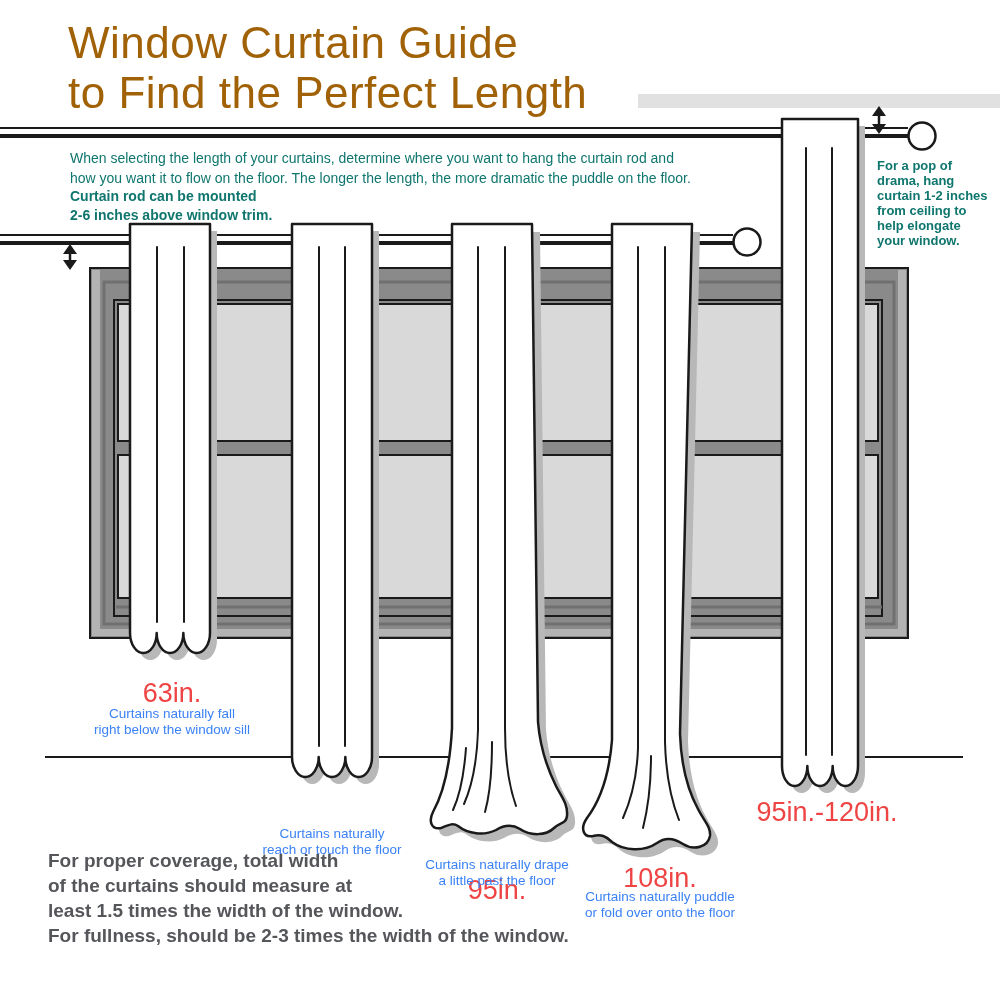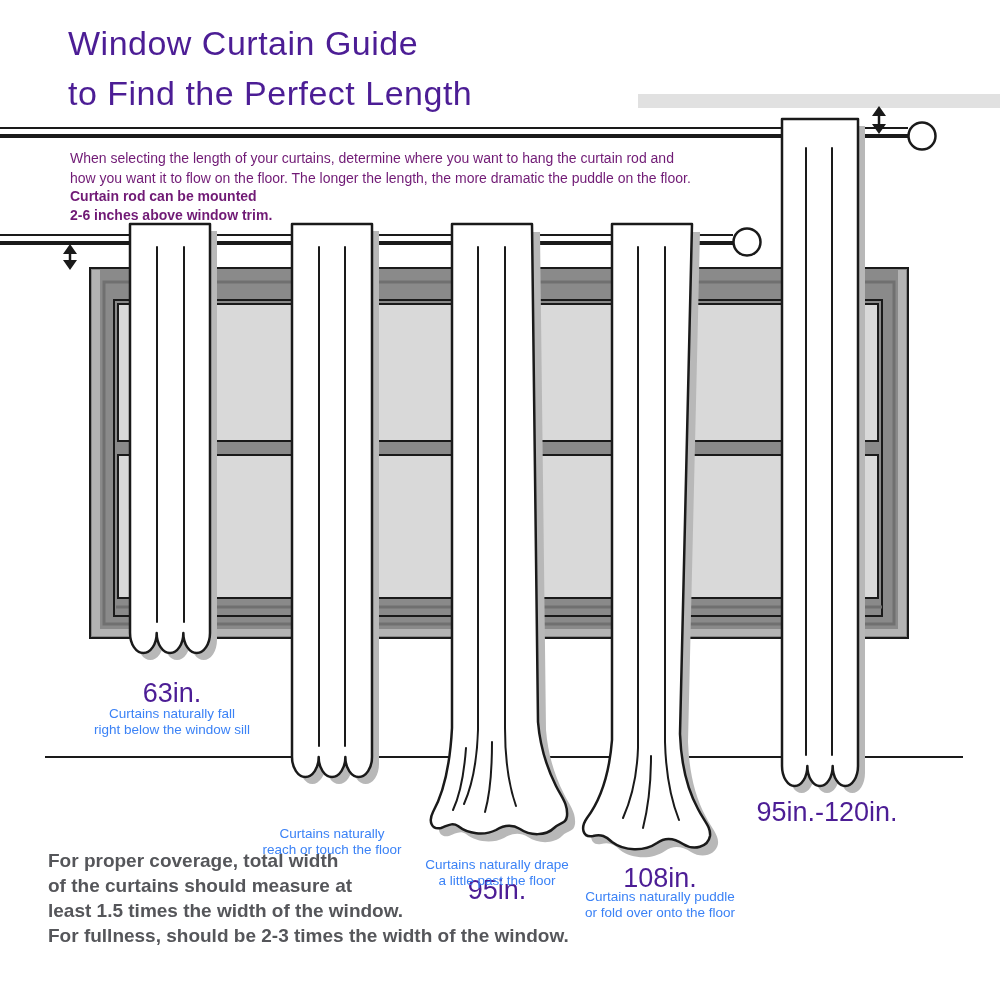--- a/index.html
+++ b/index.html
@@ -1,24 +1,24 @@
 <!DOCTYPE html>
 <html><head>
 <meta charset="utf-8">
 <style>
   html,body{margin:0;padding:0;background:#ffffff;}
   #canvas{position:relative;width:1000px;height:1000px;background:#ffffff;overflow:hidden;
           font-family:"Liberation Sans",sans-serif;}
   #art{position:absolute;left:0;top:0;}
-  .txt{position:absolute;color:#701a75;white-space:pre-line;}
-  .title{left:68px;top:18px;font-size:34px;line-height:50px;letter-spacing:.5px;font-weight:400;color:#4c1d95;}
+  .txt{position:absolute;color:#0f766e;white-space:pre-line;}
+  .title{left:68px;top:18px;font-size:44px;line-height:50px;letter-spacing:.5px;font-weight:400;color:#a16207;}
   .intro{left:70px;top:149px;font-size:14px;line-height:19.5px;}
   .rod-note{left:70px;top:187px;font-size:14px;line-height:19px;font-weight:bold;}
   .ceiling-note{left:877px;top:158px;font-size:13px;line-height:15px;font-weight:bold;}
-  .len{font-size:27px;line-height:27px;color:#4c1d95;text-align:center;width:300px;}
+  .len{font-size:27px;line-height:27px;color:#ef4444;text-align:center;width:300px;}
   .desc{font-size:13.5px;line-height:15.5px;color:#3b82f6;text-align:center;width:300px;}
   .footer{left:48px;top:848px;font-size:19px;line-height:25px;font-weight:bold;color:#55565a;}
   .c1l{left:22px;top:680px;}  .c1d{left:22px;top:706px;}
   .c2l{left:182px;top:801px;} .c2d{left:182px;top:826px;}
   .c3l{left:347px;top:833px;margin-top:44px;} .c3d{left:347px;top:857px;}
   .c4l{left:510px;top:865px;} .c4d{left:510px;top:889px;}
   .c5l{left:677px;top:799px;} .c5d{left:680px;top:826px;}
   .curtain-body{fill:#ffffff;stroke:#1a1a1a;stroke-width:2.5;stroke-linejoin:round;}
   .fold{fill:none;stroke:#1a1a1a;stroke-width:2;stroke-linecap:round;}
   .rod-thin{stroke:#1a1a1a;stroke-width:2;}
@@ -109,20 +109,26 @@
       <path class="fold" d="M832,148 V755"></path>
     </g>
   </svg>
 
   <div class="txt title">Window Curtain Guide
 to Find the Perfect Length</div>
   <div class="txt intro">When selecting the length of your curtains, determine where you want to hang the curtain rod and
 how you want it to flow on the floor. The longer the length, the more dramatic the puddle on the floor.</div>
   <div class="txt rod-note">Curtain rod can be mounted
 2-6 inches above window trim.</div>
+  <div class="txt ceiling-note">For a pop of
+drama, hang
+curtain 1-2 inches
+from ceiling to
+help elongate
+your window.</div>
 
   <div class="txt len c1l">63in.</div>
   <div class="txt desc c1d">Curtains naturally fall
 right below the window sill</div>
   <div class="txt desc c2d">Curtains naturally
 reach or touch the floor</div>
   <div class="txt len c3l">95in.</div>
   <div class="txt desc c3d">Curtains naturally drape
 a little past the floor</div>
   <div class="txt len c4l">108in.</div>

